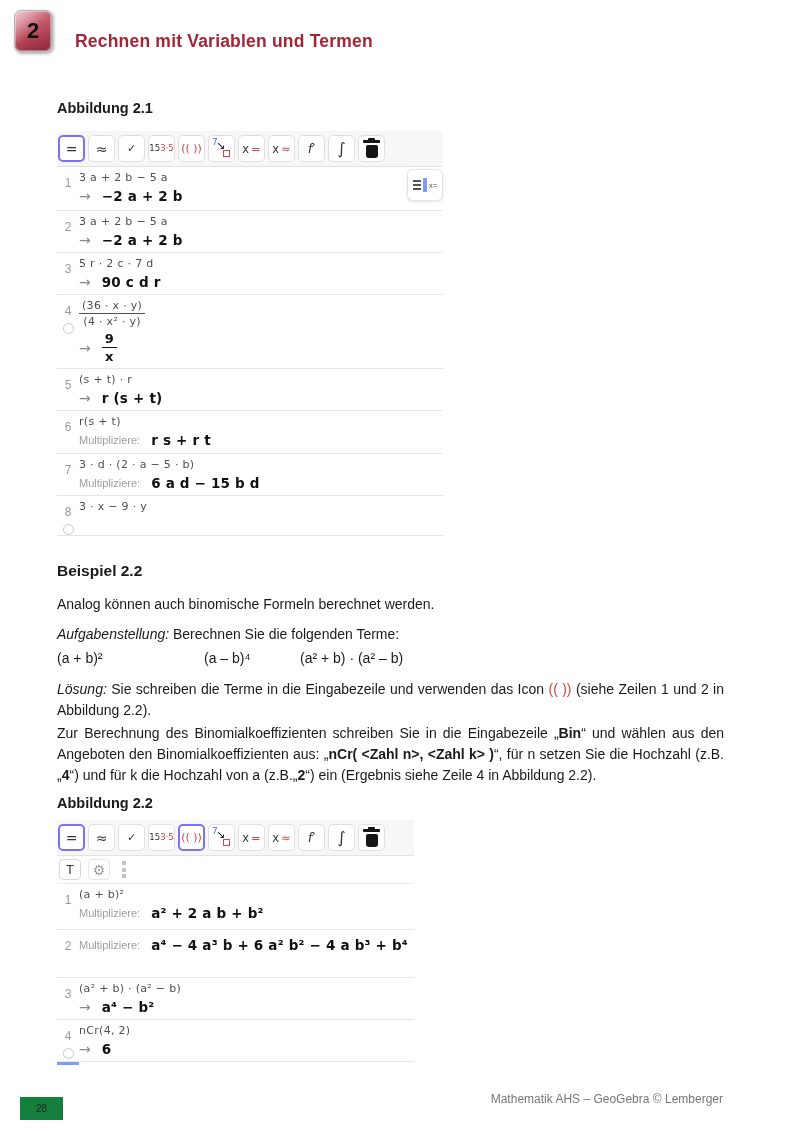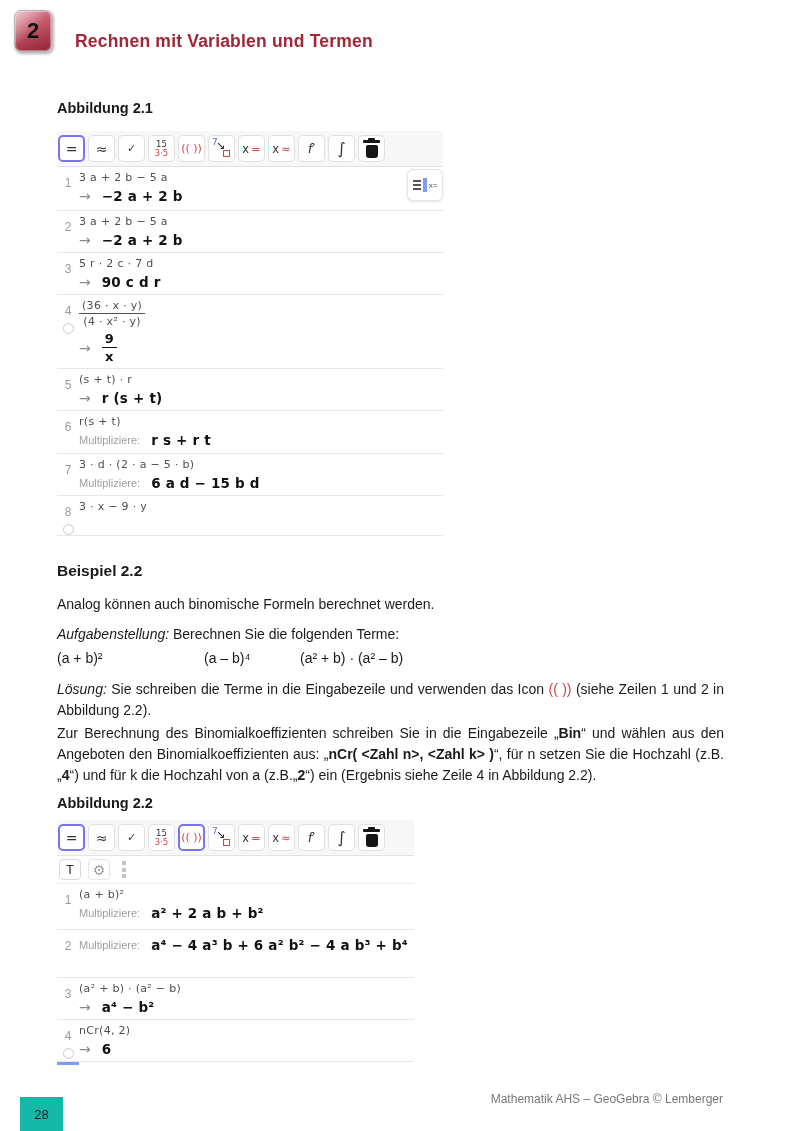--- a/index.html
+++ b/index.html
@@ -30,21 +30,21 @@
   .cas-toolbar { display:flex; align-items:center; gap:3px; height:36px; padding-left:1px;
     background:#f7f7f7; border-bottom:1px solid #e2e2e2; }
   .tb-btn { width:27px; height:27px; flex:none; background:#fff; border:1px solid #e0e0e0;
     border-radius:5px; display:flex; align-items:center; justify-content:center; position:relative; }
   .tb-btn.active { border:2px solid #7b74f2; }
   .glyph { font-family:"DejaVu Sans", sans-serif; font-size:14px; color:#333; line-height:1; }
   .glyph.small { font-size:11px; }
   .glyph.big { font-size:16px; }
   .glyph.ital { font-style:italic; font-size:13px; }
   .red-text { color:#d04545; }
-  .stack { display:flex; flex-direction:column; line-height:8.5px; text-align:center;
+  .stack { display:flex; flex-direction:row; line-height:8.5px; text-align:center;
     font-family:"DejaVu Sans", sans-serif; font-size:8.5px; }
   .stack .s-top { color:#333; }
   .stack .s-bot { color:#d04545; }
   .sub-icon { width:19px; height:19px; position:relative; font-family:"DejaVu Sans", sans-serif; }
   .sub-seven { position:absolute; left:0; top:-2px; font-size:9px; color:#5b67d6; }
   .sub-arrow { position:absolute; left:4px; top:0px; font-size:11px; color:#222; }
   .sub-sq { position:absolute; right:1px; bottom:1px; width:7px; height:7px; border:1.5px solid #d04545; }
   .xop { display:flex; align-items:center; gap:2px; font-family:"DejaVu Sans", sans-serif; font-size:11.5px; color:#333; }
   .trash-icon { position:relative; width:12px; height:13px; background:#151515;
     border-radius:2px 2px 3px 3px; margin-top:5px; }
@@ -97,23 +97,23 @@
   #p-aufgabe { top:624px; }
   .terms-row { position:absolute; left:57px; top:650px; width:420px; height:20px; font-size:14px; }
   .terms-row span { position:absolute; top:0; }
   #p-loesung { top:679px; width:667px; text-align:justify; }
   #p-binom { top:723px; width:667px; text-align:justify; }
   .seg-i { font-style:italic; }
   .seg-b { font-weight:bold; }
 
   
   .footer-text { position:absolute; top:1092px; right:77px; font-size:12px; color:#777; }
-  .page-num-box { position:absolute; left:20px; top:1097px; width:43px; height:34px;
-    background:#14b8a6; display:flex; align-items:center; justify-content:center;
-    font-size:13px; color:#222; }
+  .page-num-box { position:absolute; left:20px; top:1097px; width:43px; height:23px;
+    background:#15803d; display:flex; align-items:center; justify-content:center;
+    font-size:10px; color:#222; }
 </style>
 </head>
 <body>
 
 <div class="page">
 
   <div class="chapter-badge">
     <span>2</span>
   </div>
   <div class="chapter-title">Rechnen mit Variablen und Termen</div>

